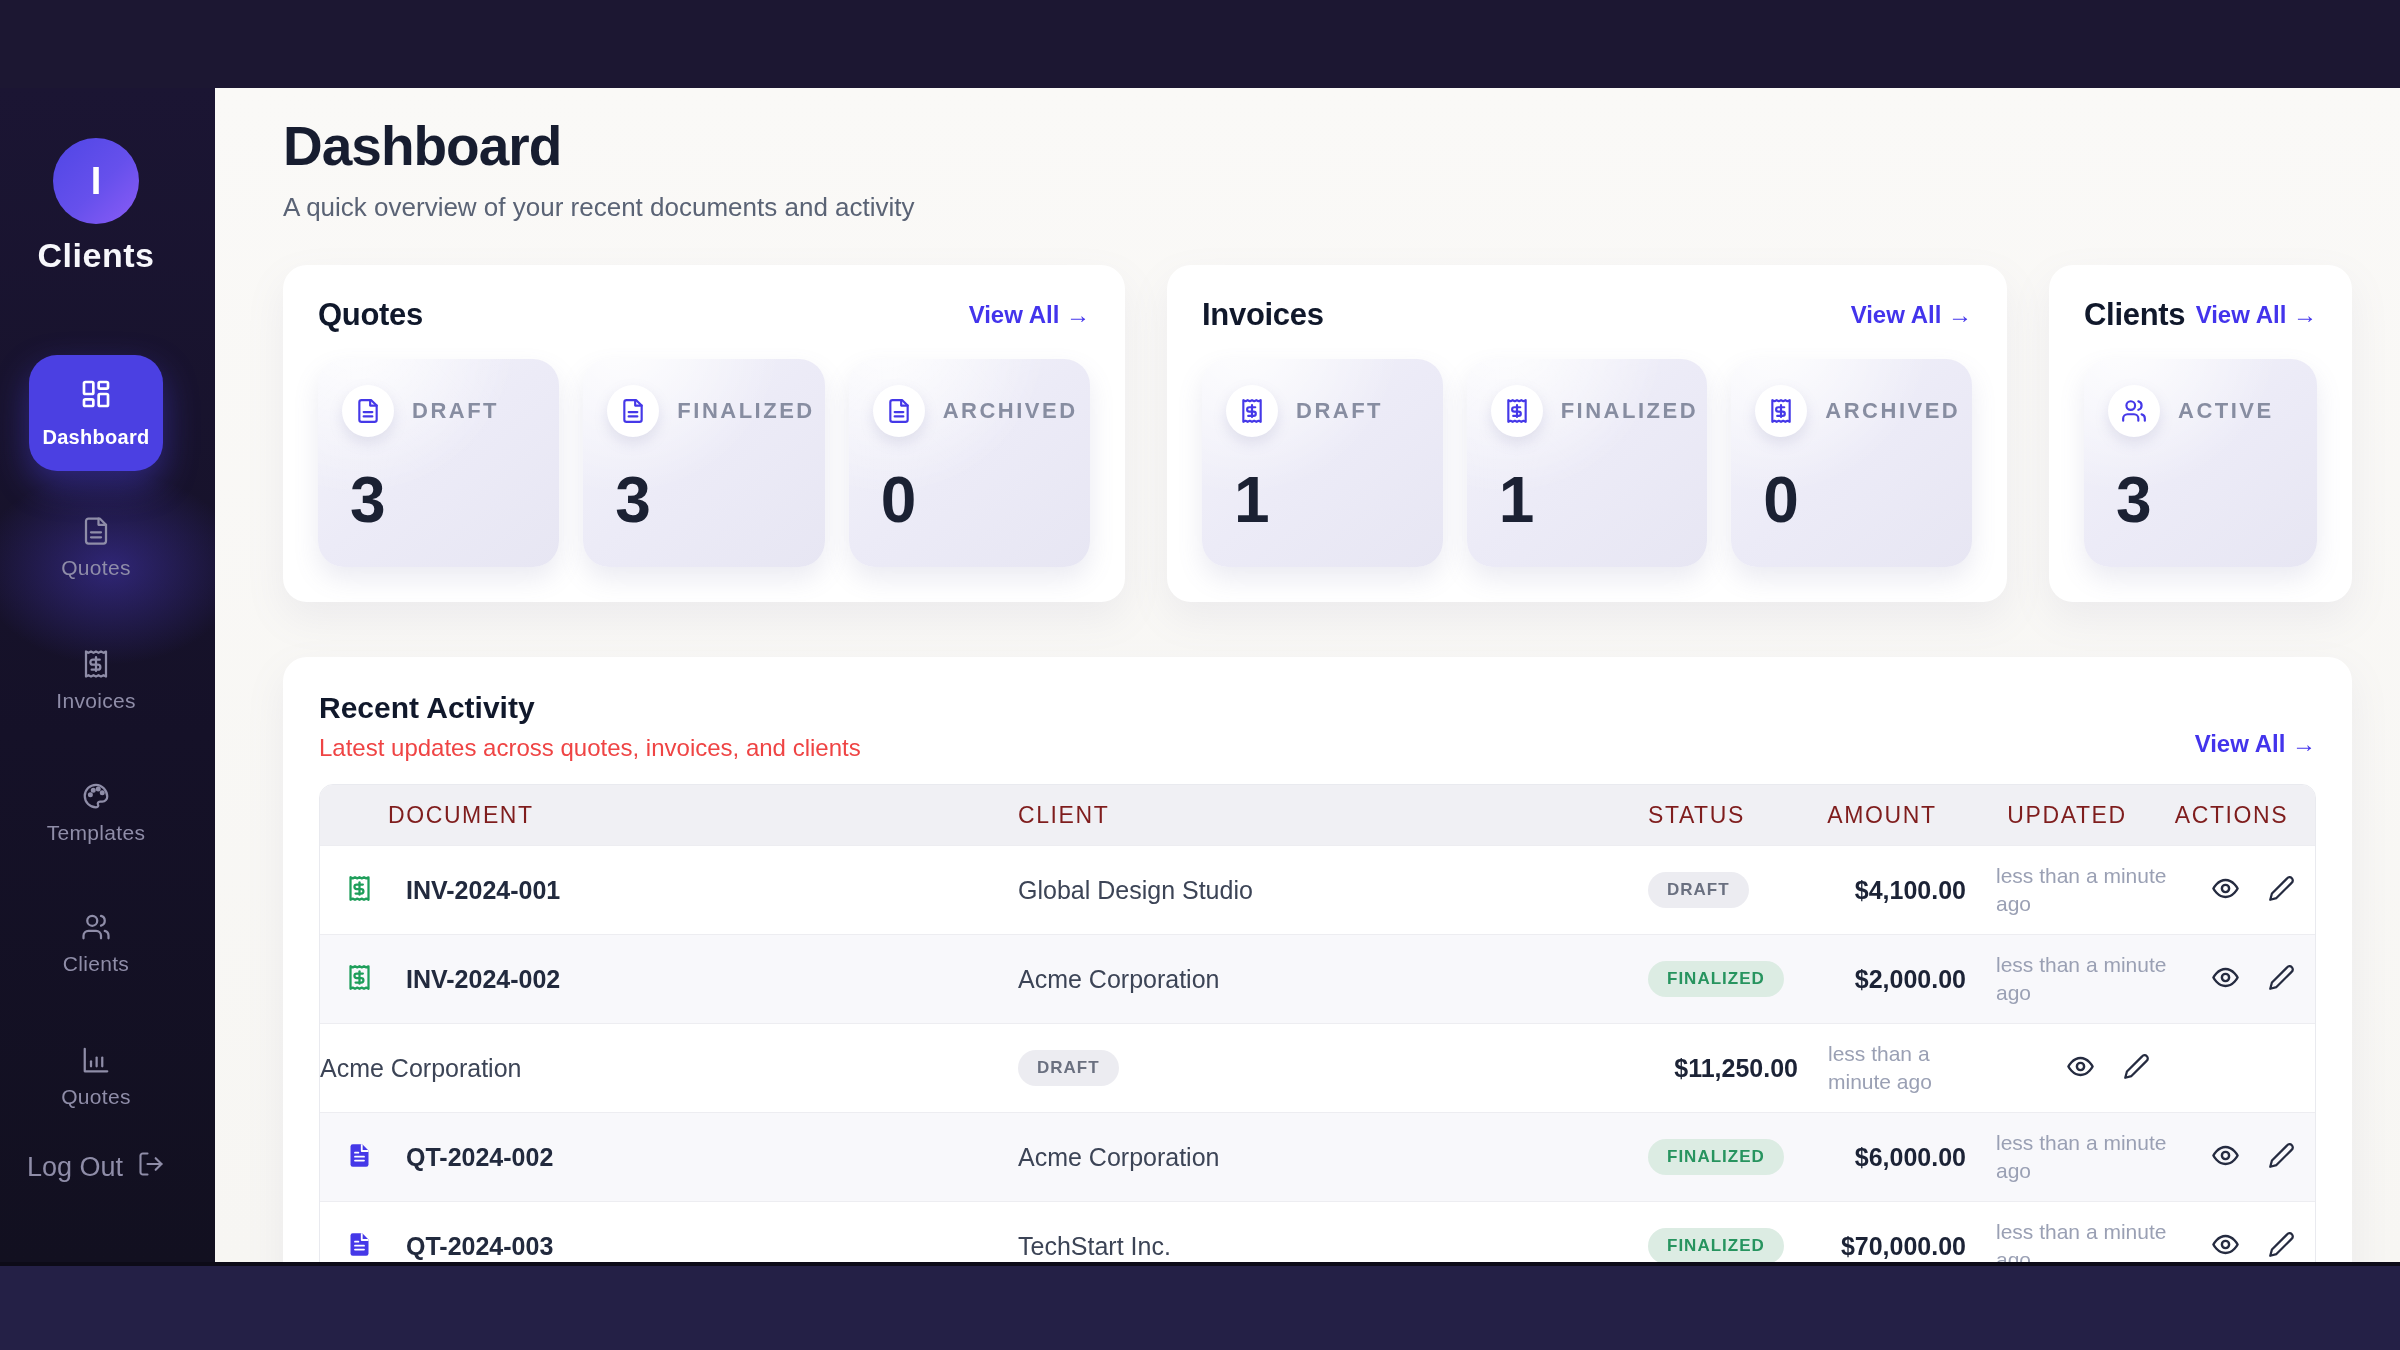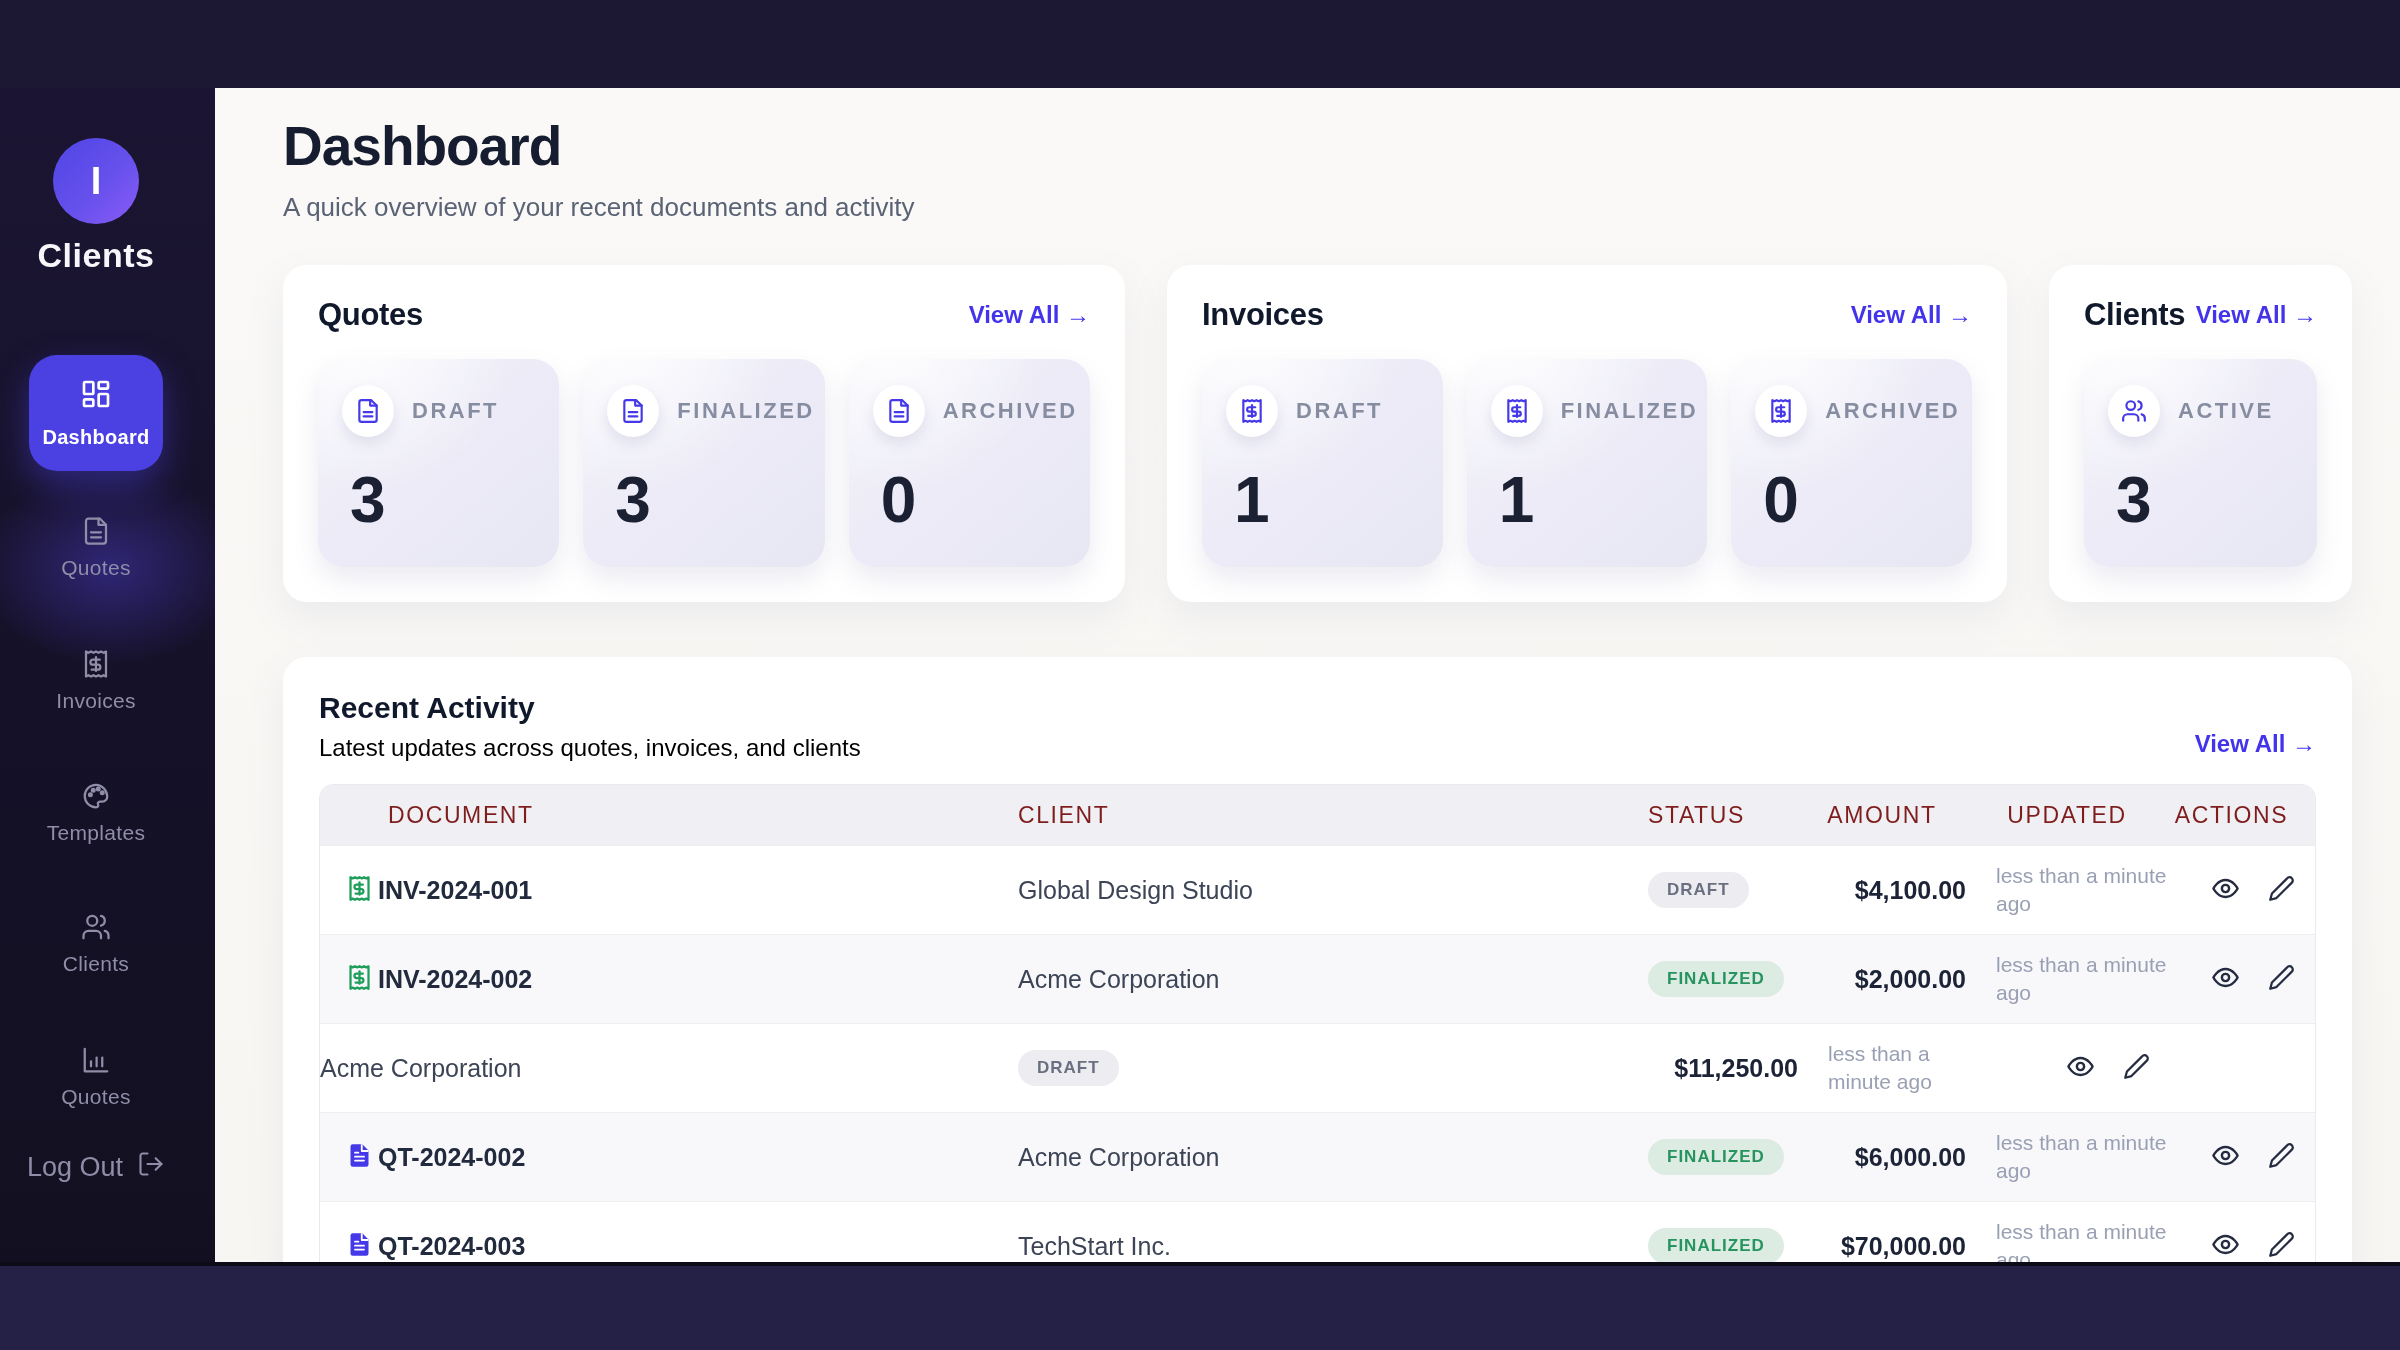--- a/index.html
+++ b/index.html
@@ -67,33 +67,33 @@
                       box-shadow:0 6px 14px rgba(120,120,170,.18); }
   .tile-label { font-size:22px; font-weight:600; color:#878da1; letter-spacing:2.5px; }
   .tile-value { margin-top:26px; margin-left:8px; font-size:64px; font-weight:800; color:#1b2133; }
 
   
   .recent-card { margin-top:55px; background:#fff; border-radius:24px 24px 0 0; padding:34px 36px 40px;
                  box-shadow:0 16px 38px rgba(125,125,165,.10); }
   .recent-head { display:flex; align-items:flex-end; }
   .recent-title-block { flex:1; }
   .recent-title { font-size:30px; font-weight:700; color:#10182b; }
-  .recent-subtitle { margin-top:9px; font-size:24px; color:#000000; }
+  .recent-subtitle { margin-top:9px; font-size:24px; color:#ef4444; }
   .recent-head .view-all { margin-bottom:4px; }
 
   .table-wrap { margin-top:22px; border:1px solid #e9eaef; border-radius:14px; overflow:hidden; }
   .trow { display:grid; grid-template-columns:698px 630px 150px 168px 202px 145px; align-items:center; }
   .thead { background:#f0f0f4; height:60px; }
   .th { font-size:23px; font-weight:400; color:#7f1d1d; letter-spacing:1.6px; }
   .th.c-doc { padding-left:68px; }
   .c-right { text-align:center; }
   .th.c-actions { padding-right:18px; }
   .tbody-row { height:89px; border-top:1px solid #ededf1; background:#fff; cursor:pointer; }
   .tbody-row:nth-child(even) { background:#f8f8fb; }
-  .cell-doc { display:flex; align-items:center; gap:5px; padding-left:26px; }
+  .cell-doc { display:flex; align-items:center; gap:33px; padding-left:26px; }
   .doc-name { font-size:25px; font-weight:700; color:#222a3e; }
   .cell-client { font-size:25px; color:#3c4456; }
   .badge { display:inline-block; padding:8px 19px; border-radius:999px; font-size:17px; font-weight:700;
            letter-spacing:1px; }
   .badge-draft { background:#ececf1; color:#6a7080; }
   .badge-finalized { background:#dcece3; color:#27945f; }
   .cell-amount { font-size:25px; font-weight:700; color:#1c2336; text-align:right; }
   .cell-updated { font-size:21px; color:#9aa0b4; line-height:1.35; padding-left:30px; }
   .cell-actions { display:flex; justify-content:flex-end; align-items:center; gap:28px; padding-right:18px; }
   .icon-btn { background:none; border:none; cursor:pointer; display:flex; align-items:center; }

